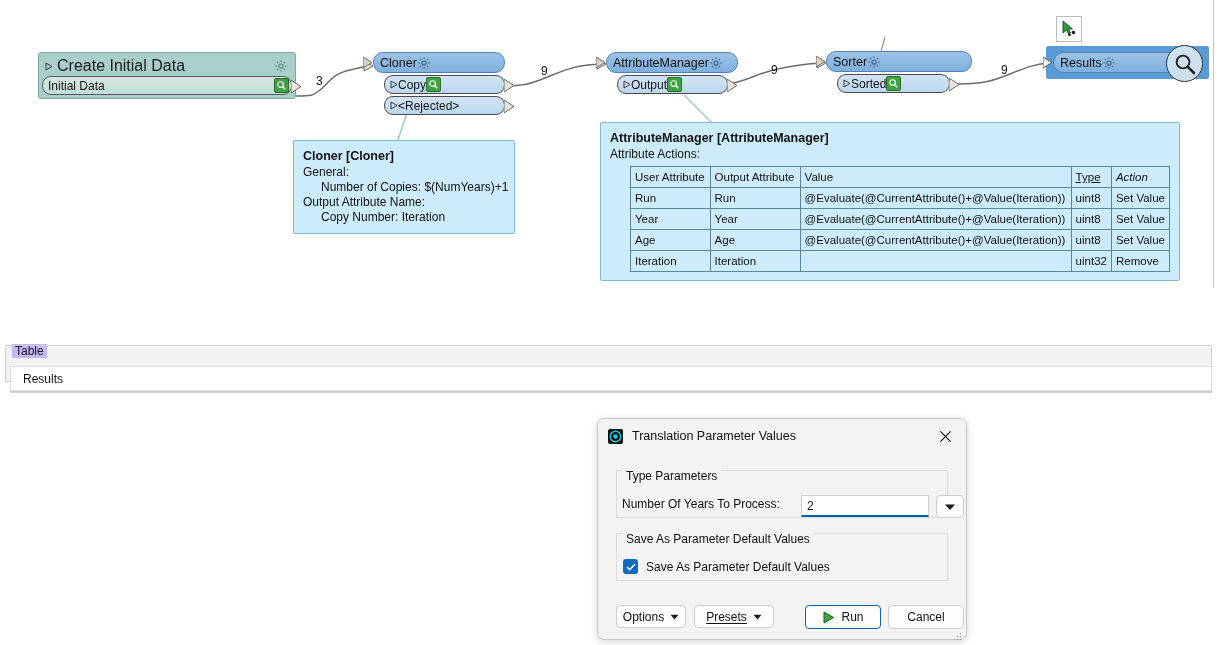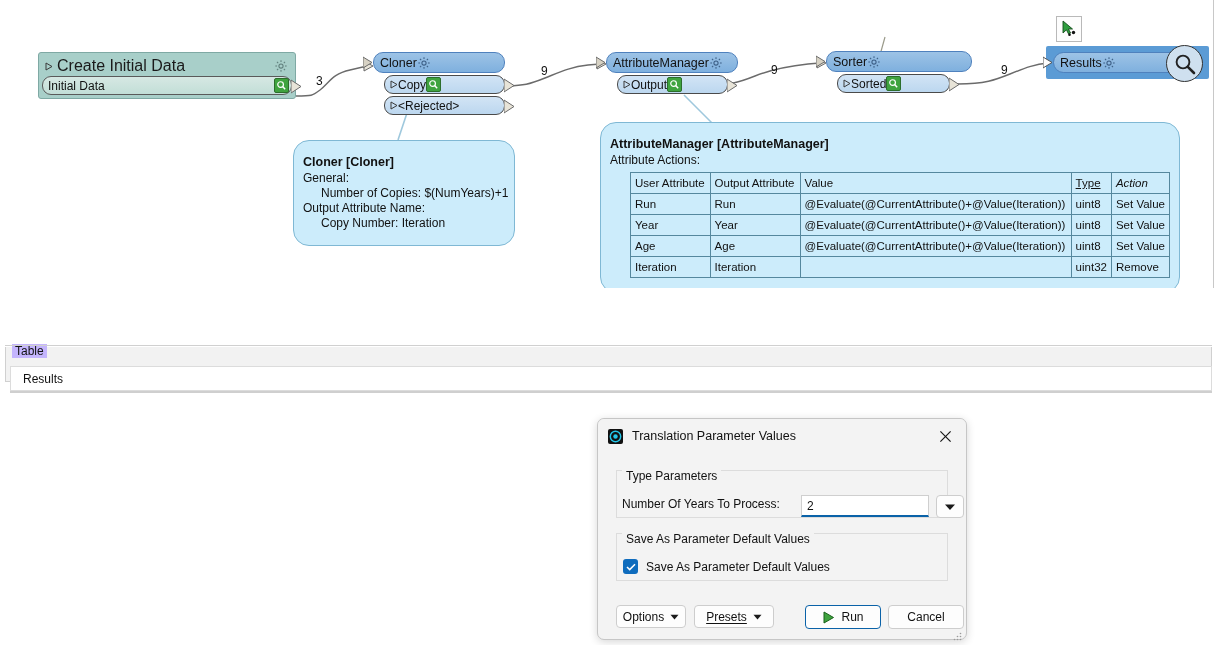--- a/index.html
+++ b/index.html
@@ -84,21 +84,21 @@
   }
 
   
   .callout{
     position:absolute; background:#fdfce9; border:1px solid #9a9a8a;
     border-radius:7px; font-size:12.5px; color:#111; padding:6px 10px;
     white-space:nowrap;
   }
   .tip-blue{
     position:absolute; background:#ccecfb; border:1px solid #7fb8d4;
-    border-radius:16px; color:#111; font-size:12px; padding:14px 9px;
+    border-radius:2px; color:#111; font-size:12px; padding:8px 9px;
   }
   .tip-title{ font-weight:bold; font-size:12.5px; margin-bottom:2px; }
   .tip-line{ white-space:nowrap; line-height:15px; }
   .tip-indent{ padding-left:18px; }
 
   .am-table{ border-collapse:collapse; margin-top:4px; font-size:11.5px; background:#ccecfb;}
   .am-table th, .am-table td{
     border:1px solid #55889e; padding:2px 4px; text-align:left;
     font-weight:normal; white-space:nowrap; height:21px;
   }

